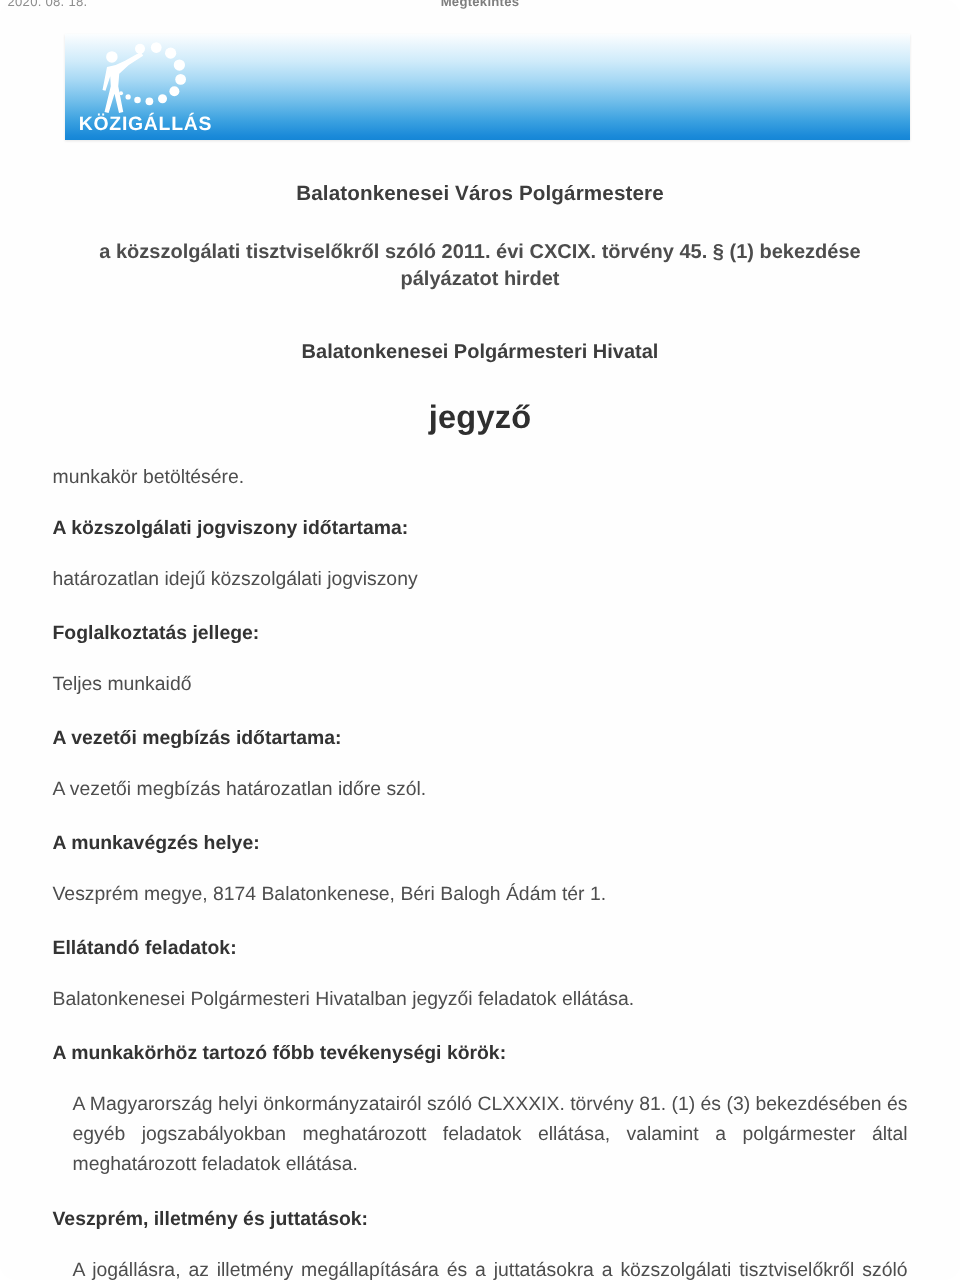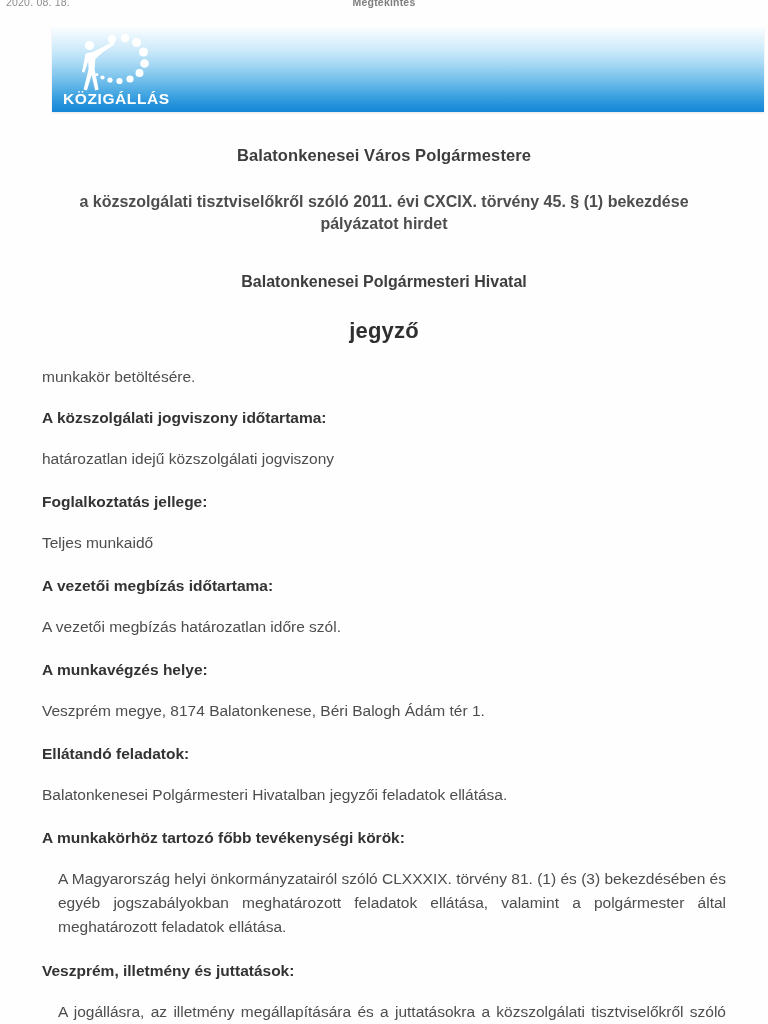--- a/index.html
+++ b/index.html
@@ -63,21 +63,20 @@
     background: linear-gradient(to bottom,
         #fcfeff 0%,
         #eaf6fd 10%,
         #cfebfa 26%,
         #a6d8f4 44%,
         #6fbdea 64%,
         #3ba1e0 82%,
         #1b8ad9 96%,
         #1586d6 100%);
     box-shadow: 0 1px 2px rgba(0,0,0,0.10);
-    padding-left: 36px;
   }
   .banner-logo {
     position: absolute;
     left: 6px;
     top: 0;
     width: 120px;
     height: 85px;
   }
   .banner-logo svg { display: block; }
 
@@ -111,21 +110,21 @@
   h2.office-name {
     margin: 38px 0 0 0;
     font-size: 16px;
     font-weight: bold;
     text-align: center;
     color: #3d3d3d;
   }
 
   h2.job-title {
     margin: 27px 0 0 0;
-    font-size: 22px;
+    font-size: 26px;
     font-weight: bold;
     text-align: center;
     color: #2f2f2f;
     letter-spacing: 0.2px;
   }
 
   p.job-subtitle {
     margin: 24px 0 0 0;
     font-size: 15.5px;
     text-align: left;

